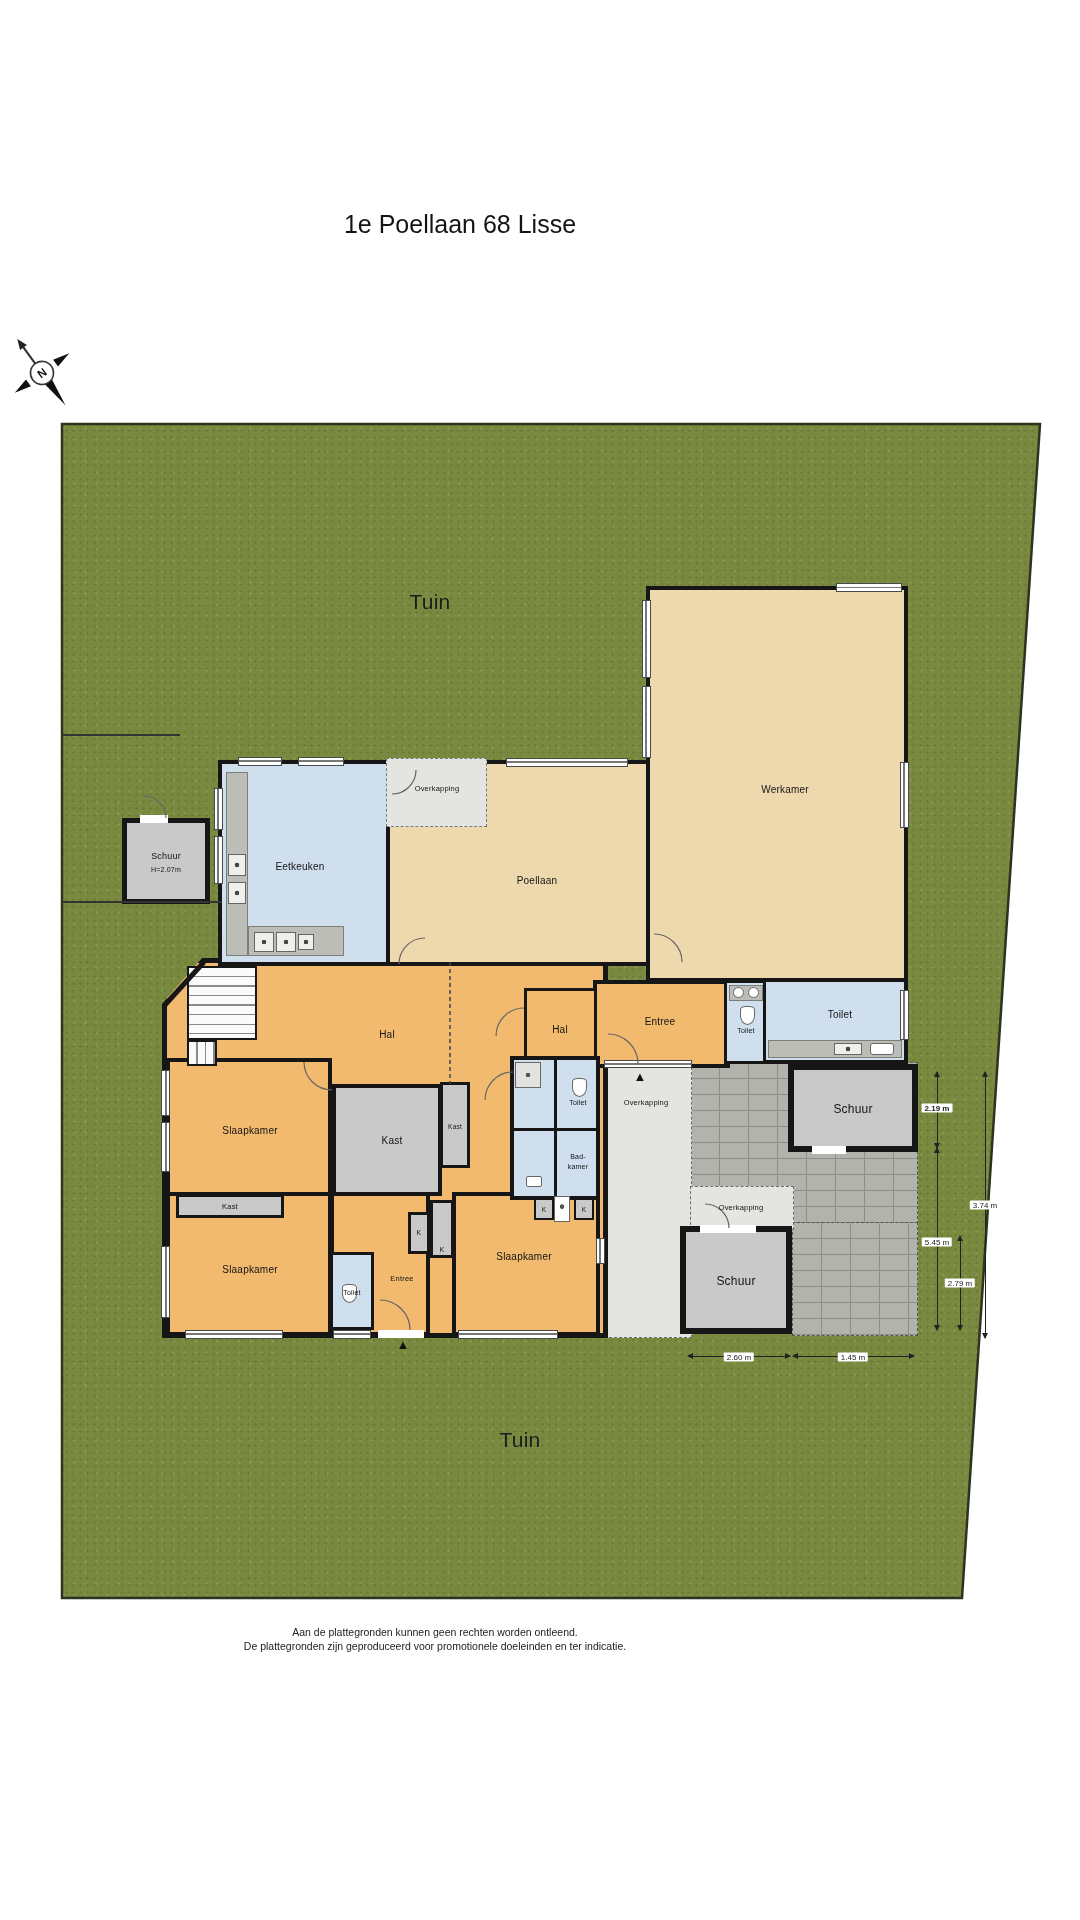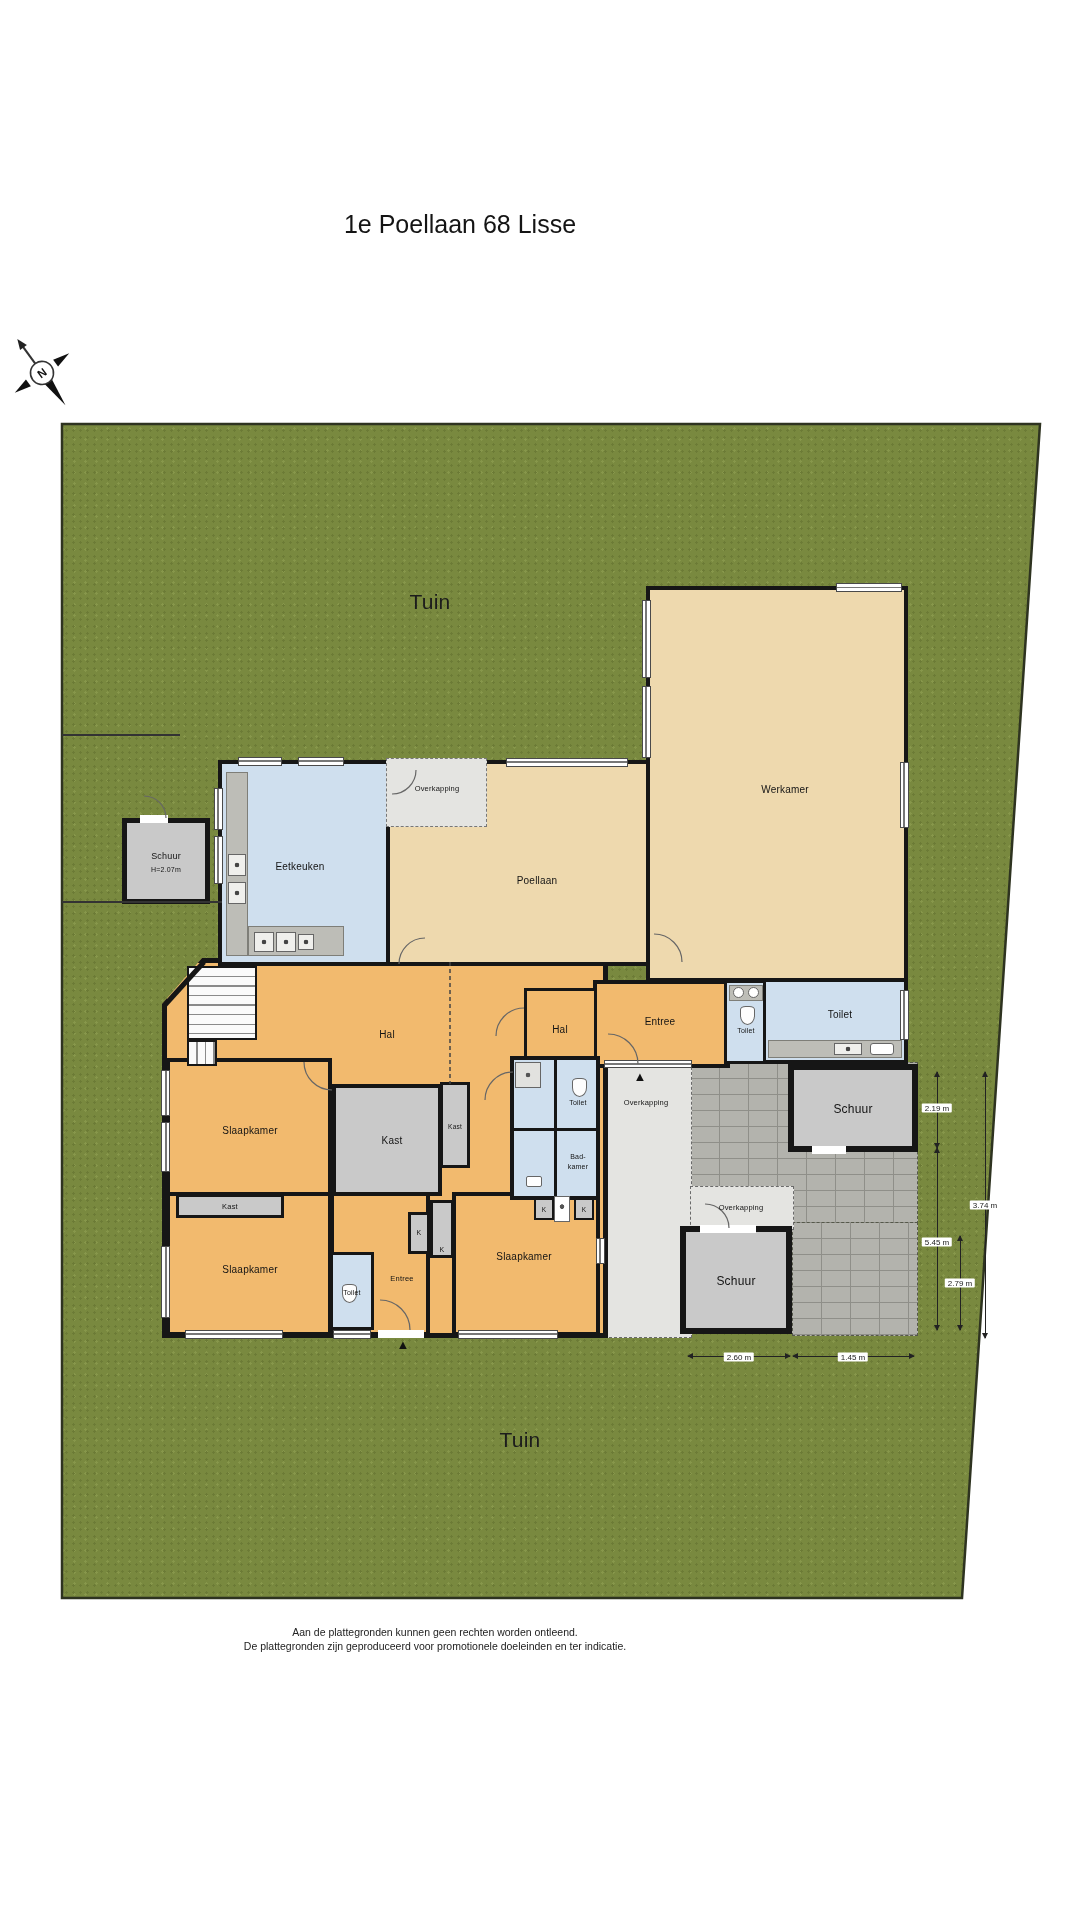--- a/index.html
+++ b/index.html
@@ -205,21 +205,21 @@
   <div class="rlabel" style="left:524px;top:1256px;">Slaapkamer</div>
   <div class="rlabel f75" style="left:646px;top:1102px;">Overkapping</div>
   <div class="rlabel f75" style="left:741px;top:1207px;">Overkapping</div>
   <div class="rlabel f12" style="left:853px;top:1109px;">Schuur</div>
   <div class="rlabel f12" style="left:736px;top:1281px;">Schuur</div>
 
   <div class="tri" style="left:403px;top:1338px;">▲</div>
   <div class="tri" style="left:640px;top:1070px;">▲</div>
 
   <div class="vm" style="left:937px;top:1072px;height:76px;"></div>
-  <div class="mchip" style="left:937px;top:1108px;">2.19 m</div>
+  <div class="mchip" style="left:937px;top:1108px;font-weight:bold;">2.19 m</div>
   <div class="vm" style="left:985px;top:1072px;height:266px;"></div>
   <div class="mchip" style="left:985px;top:1205px;">3.74 m</div>
   <div class="vm" style="left:937px;top:1148px;height:182px;"></div>
   <div class="mchip" style="left:937px;top:1242px;">5.45 m</div>
   <div class="vm" style="left:960px;top:1236px;height:94px;"></div>
   <div class="mchip" style="left:960px;top:1283px;">2.79 m</div>
   <div class="hm" style="left:688px;top:1356px;width:102px;"></div>
   <div class="mchip" style="left:739px;top:1357px;">2.60 m</div>
   <div class="hm" style="left:793px;top:1356px;width:121px;"></div>
   <div class="mchip" style="left:853px;top:1357px;">1.45 m</div>

